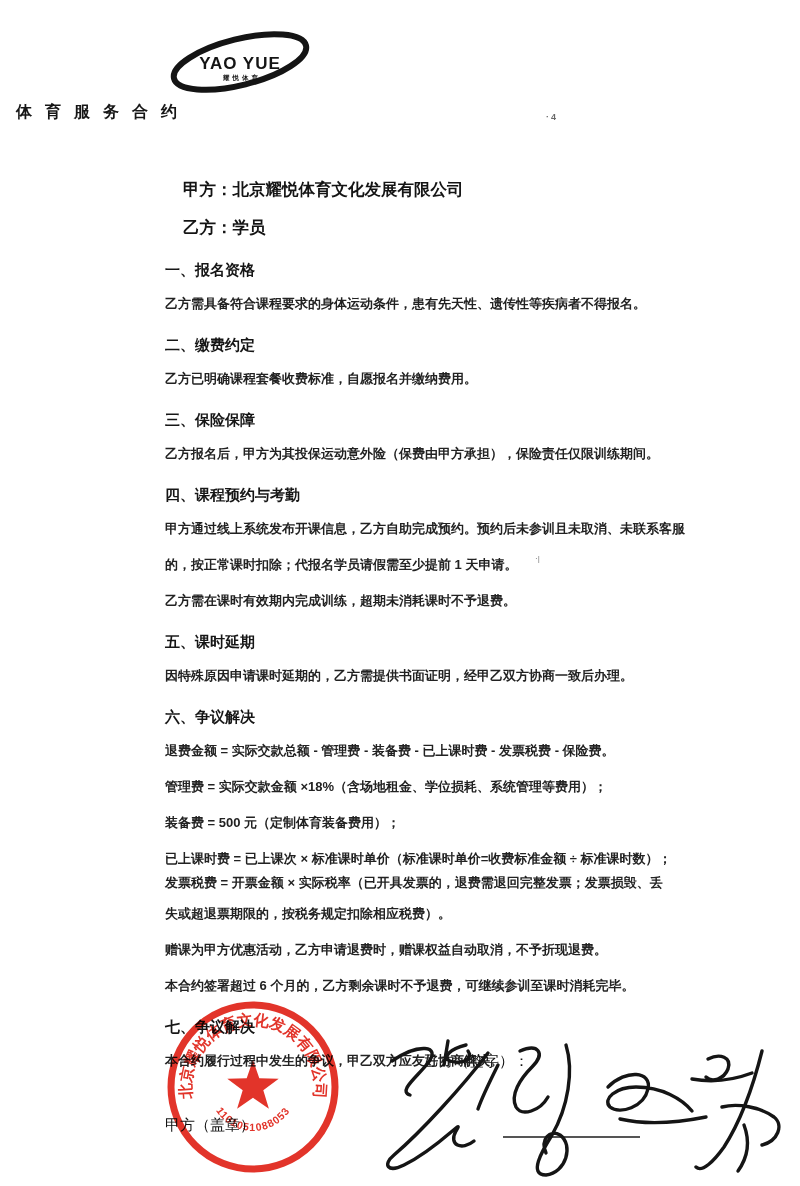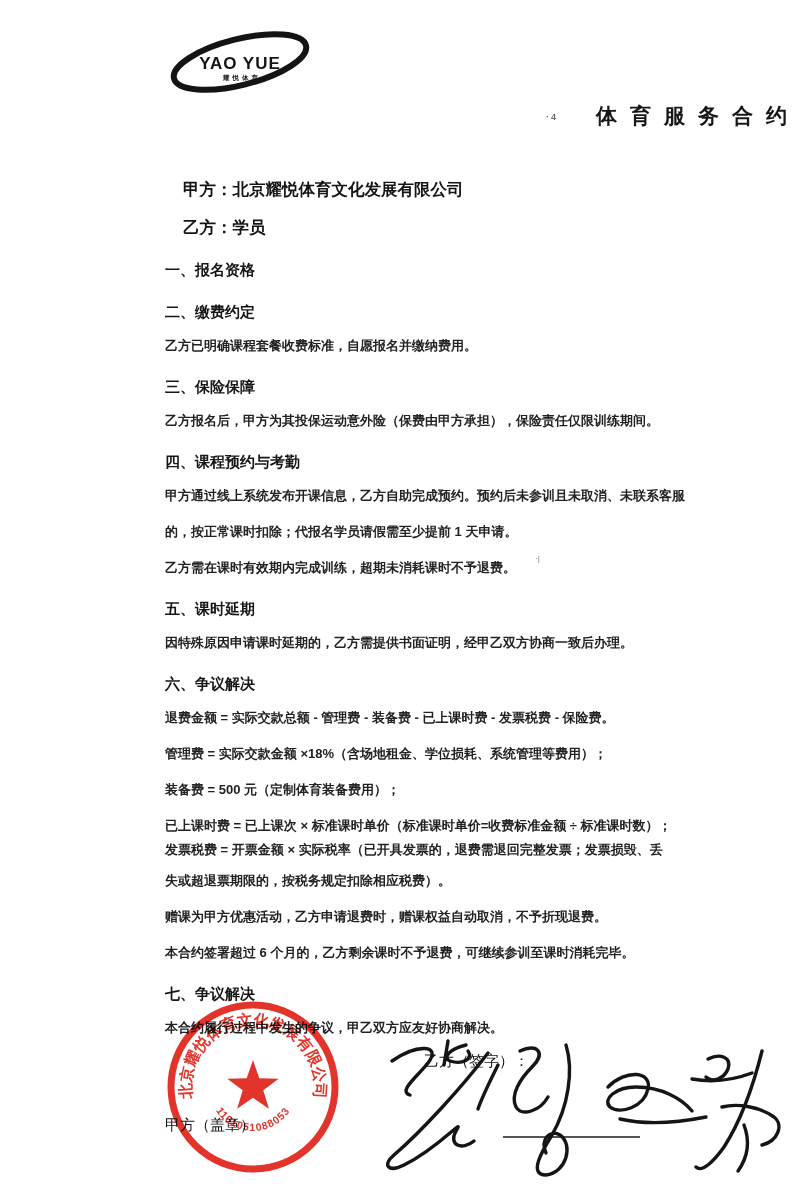--- a/index.html
+++ b/index.html
@@ -4,22 +4,22 @@
 <style>
   html,body{margin:0;padding:0;background:#ffffff;}
   body{width:800px;height:1186px;position:relative;overflow:hidden;
        font-family:"Liberation Sans","DejaVu Sans",sans-serif;color:#1b1b1b;}
   .doc{position:absolute;inset:0;background:#fff;margin-top:8px;}
 
   
   .logo{position:absolute;left:162px;top:22px;width:156px;height:72px;}
 
   
-  .title{position:absolute;left:0;top:94px;width:800px;text-align:right;
-         font-size:21px;font-weight:700;letter-spacing:13px;padding-left:16px;
+  .title{position:absolute;left:0;top:94px;width:800px;text-align:left;
+         font-size:16px;font-weight:700;letter-spacing:13px;padding-left:16px;
          box-sizing:border-box;color:#161616;}
   .title-mark{position:absolute;left:546px;top:104px;font-size:9px;color:#444;
               letter-spacing:2px;opacity:.8;font-weight:700;}
 
   
   .body-flow{position:absolute;left:165px;top:170px;width:482px;}
   .party{font-size:16.5px;font-weight:700;line-height:22px;margin:0 0 16px;
          white-space:nowrap;color:#141414;padding-left:18px;}
   .heading{font-size:15px;font-weight:700;line-height:20px;margin:22px 0 14px;
            white-space:nowrap;color:#161616;}
@@ -62,20 +62,21 @@
   </svg>
 
   <div class="title">体育服务合约</div>
   <div class="title-mark">·4</div>
 
   <div class="body-flow">
     <div class="party">甲方：北京耀悦体育文化发展有限公司</div>
     <div class="party">乙方：学员</div>
     <div>
         <div class="heading">一、报名资格</div>
+        <div class="p-line gap-wide">乙方需具备符合课程要求的身体运动条件，患有先天性、遗传性等疾病者不得报名。</div>
         <div class="heading">二、缴费约定</div>
         <div class="p-line gap-wide">乙方已明确课程套餐收费标准，自愿报名并缴纳费用。</div>
         <div class="heading">三、保险保障</div>
         <div class="p-line gap-wide">乙方报名后，甲方为其投保运动意外险（保费由甲方承担），保险责任仅限训练期间。</div>
         <div class="heading">四、课程预约与考勤</div>
         <div class="p-line gap-wide">甲方通过线上系统发布开课信息，乙方自助完成预约。预约后未参训且未取消、未联系客服</div>
         <div class="p-line gap-wide">的，按正常课时扣除；代报名学员请假需至少提前 1 天申请。</div>
         <div class="p-line gap-wide">乙方需在课时有效期内完成训练，超期未消耗课时不予退费。</div>
         <div class="heading">五、课时延期</div>
         <div class="p-line gap-wide">因特殊原因申请课时延期的，乙方需提供书面证明，经甲乙双方协商一致后办理。</div>

